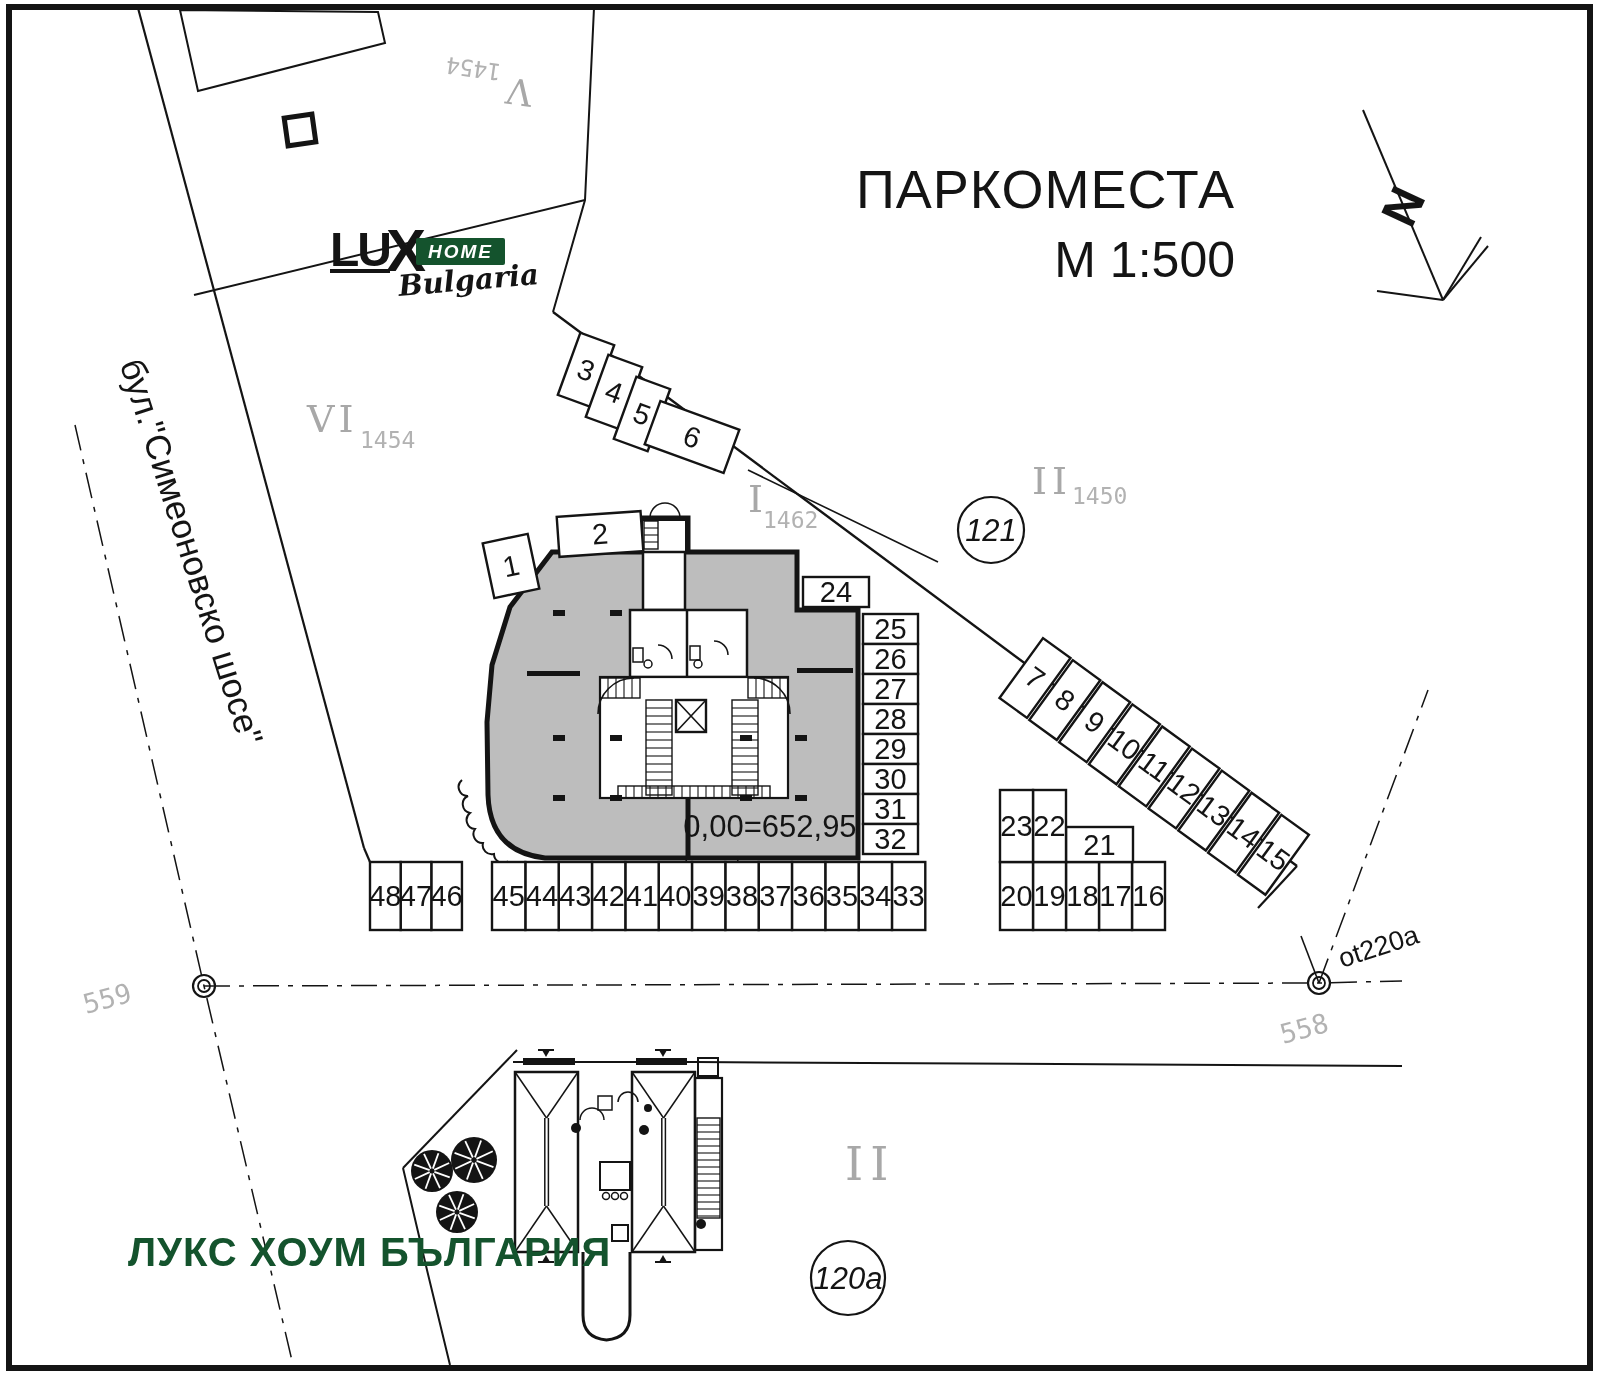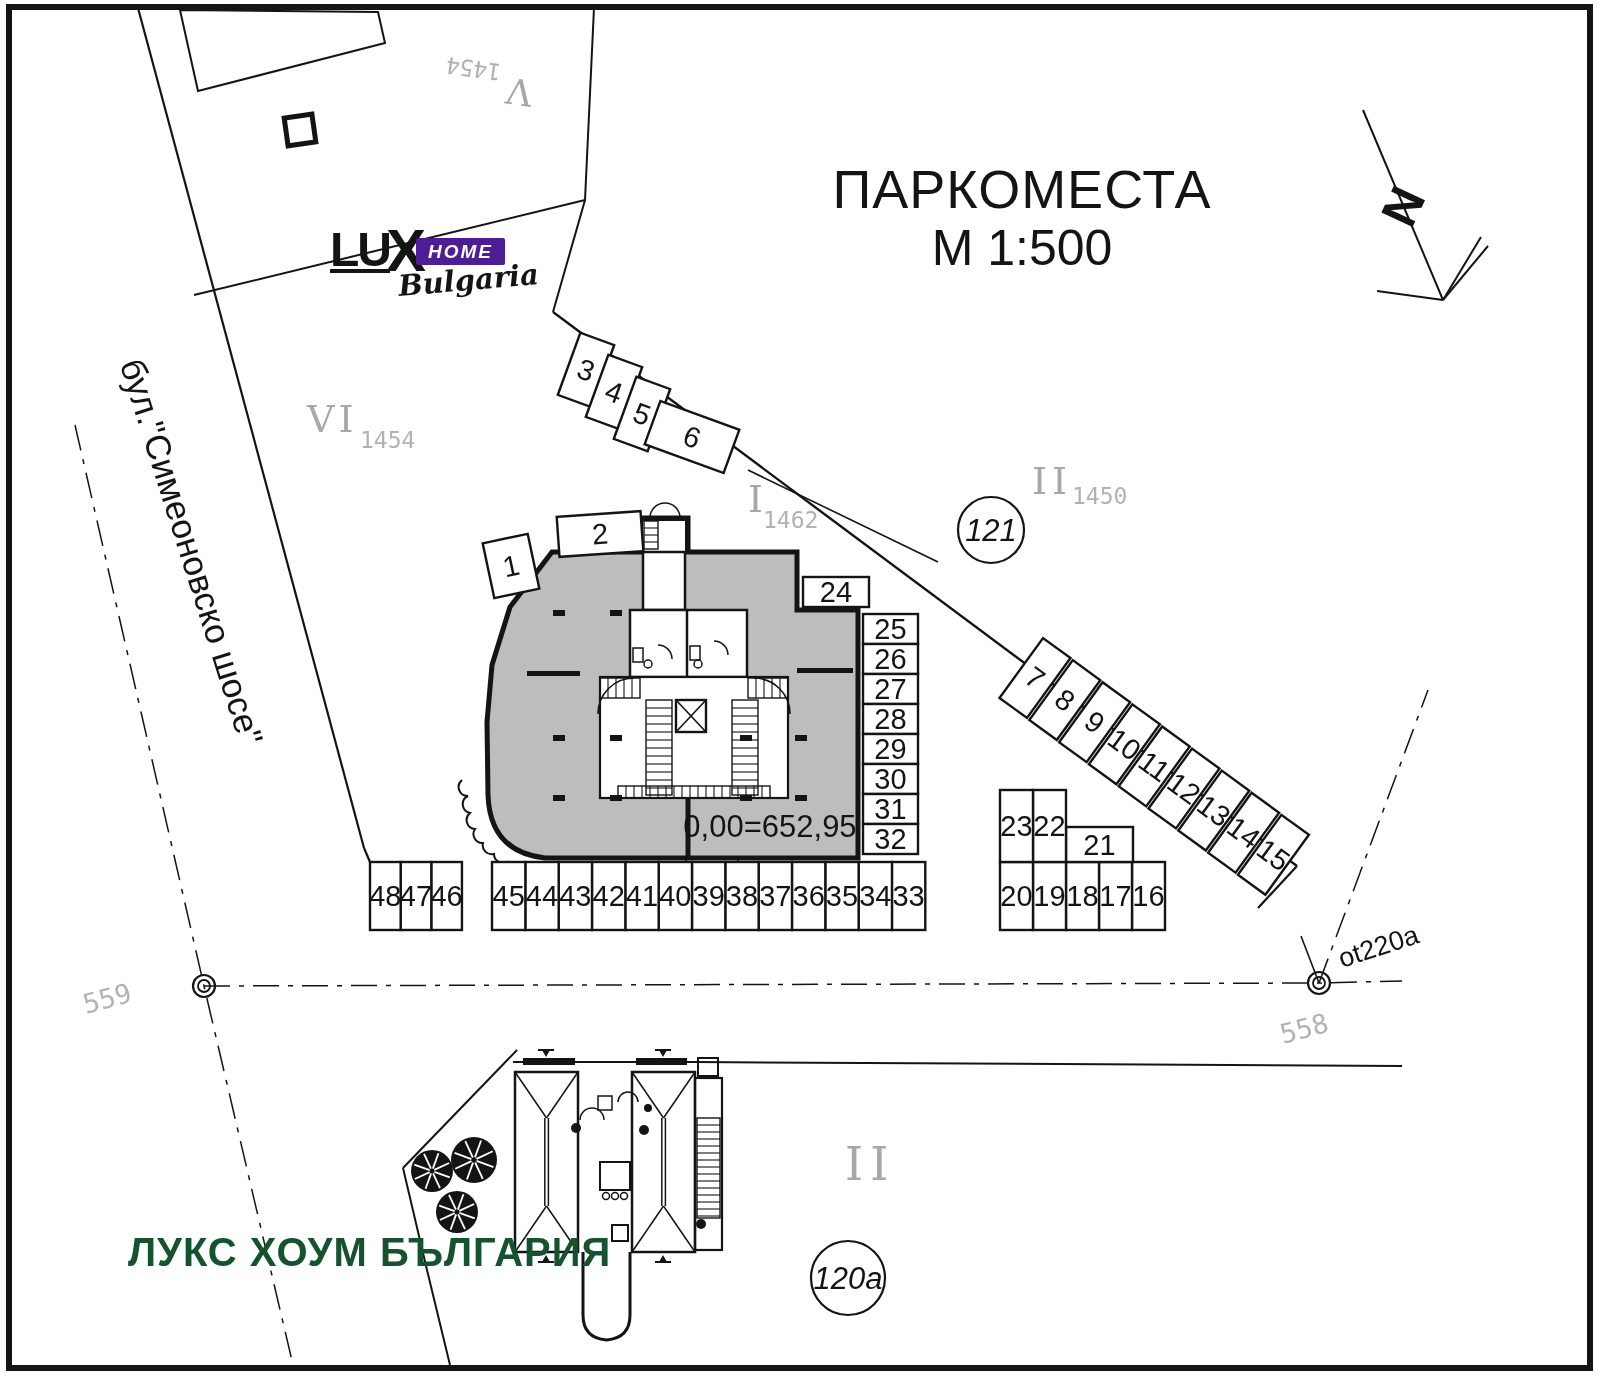--- a/index.html
+++ b/index.html
@@ -1,29 +1,29 @@
 <!DOCTYPE html>
 <html><head>
 <meta charset="utf-8">
 <style>
   html,body{margin:0;padding:0;background:#e8e8e8;}
   .page{position:relative;width:1600px;height:1377px;background:#ffffff;
         font-family:"Liberation Sans",sans-serif;color:#141414;overflow:hidden;}
   .page>svg{position:absolute;left:0;top:0;}
   .overlay{position:absolute;}
   
-  .title-block{left:792px;top:158px;width:460px;text-align:center;line-height:1.15;}
+  .title-block{left:775px;top:158px;width:460px;text-align:right;line-height:1.15;}
   .title-line1{font-size:54px;letter-spacing:1px;}
-  .title-line2{font-size:50px;margin-top:0;}
+  .title-line2{font-size:50px;margin-top:12px;}
   
   .logo{left:330px;top:226px;white-space:nowrap;}
   .lux-row{display:flex;align-items:flex-start;}
   .lux{font-size:48px;font-weight:900;letter-spacing:-2px;line-height:1;text-decoration:underline;}
   .lux-x{font-size:60px;font-weight:900;line-height:0.82;margin-left:-4px;}
-  .home{display:inline-block;background:#4c1d95;color:#fff;font-size:19px;font-weight:900;
+  .home{display:inline-block;background:#14532d;color:#fff;font-size:19px;font-weight:900;
         font-style:italic;letter-spacing:2px;padding:3px 12px 2px 12px;margin-left:-10px;
         margin-top:12px;border-radius:2px;}
   .bulgaria{font-family:"DejaVu Serif",serif;font-style:italic;font-weight:600;font-size:29px;
         margin-left:68px;margin-top:-12px;transform:rotate(-5deg);}
   
   .street{left:150px;top:354px;font-size:35px;transform:rotate(72.5deg);transform-origin:0 0;
         white-space:nowrap;}
   
   .watermark{left:128px;top:1230px;font-size:40px;font-weight:700;color:#14532d;
         letter-spacing:1px;white-space:nowrap;}

